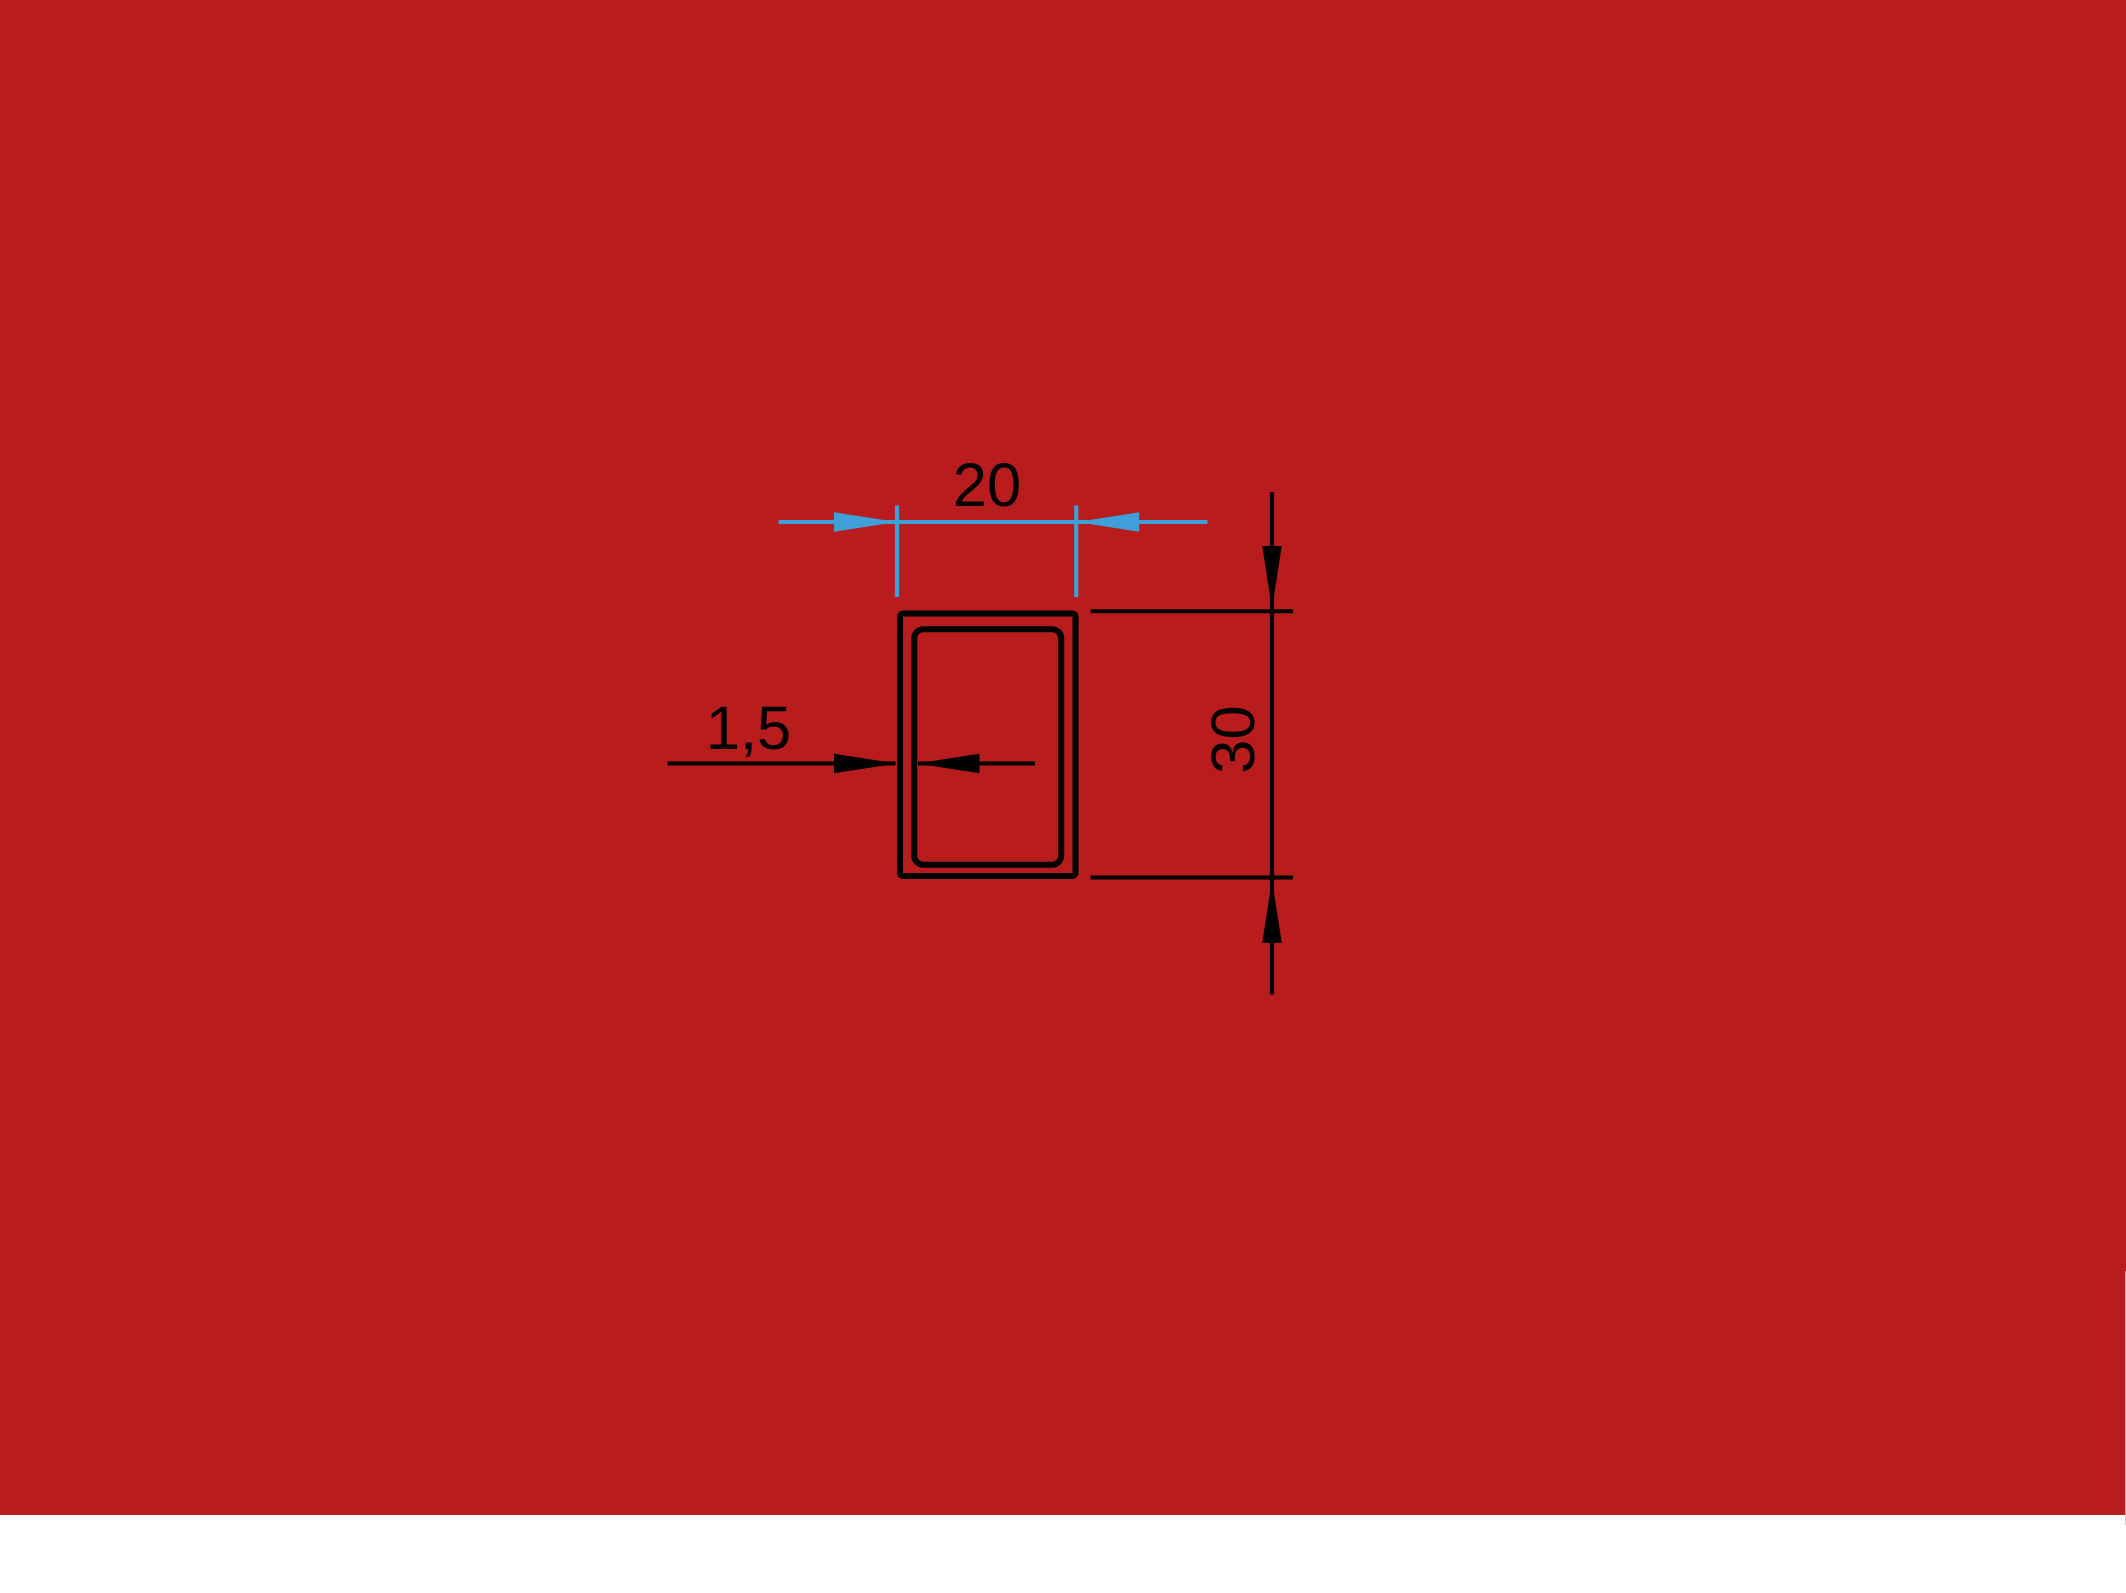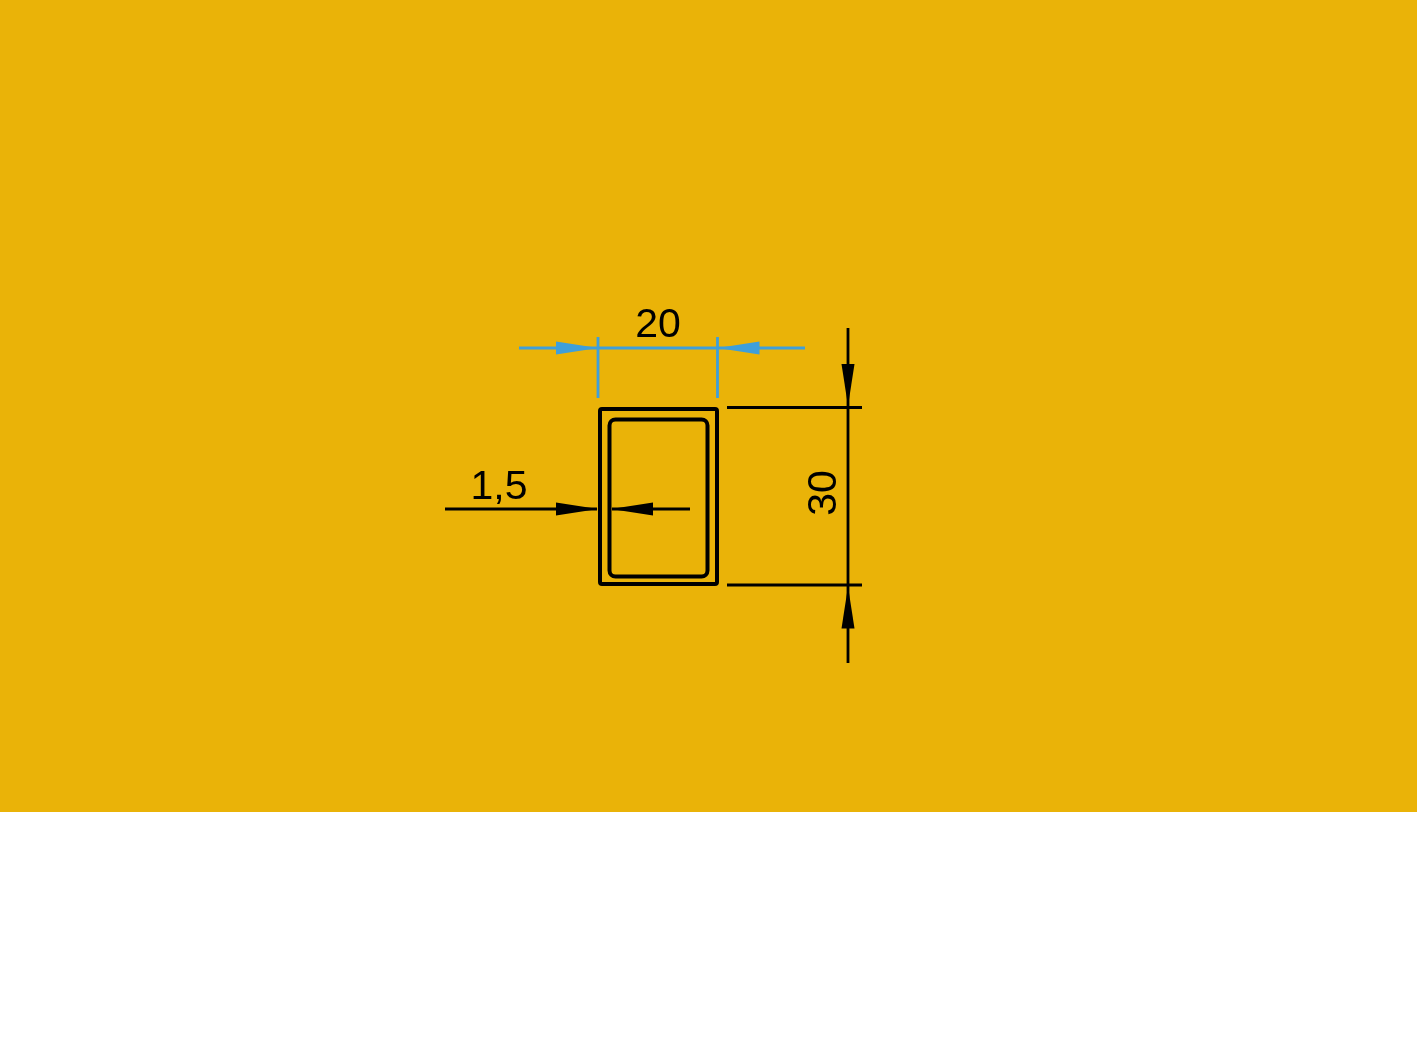--- a/index.html
+++ b/index.html
@@ -6,22 +6,22 @@
     margin: 0;
     padding: 0;
     background: #FFFFFF;
     width: 1417px;
     height: 1062px;
     overflow: hidden;
   }
   .stage {
     position: relative;
     width: 1417px;
-    height: 812px;
-    background: #eab308;
+    height: 1010px;
+    background: #b91c1c;
     text-decoration: underline;
   }
   svg { display: block; }
   .dim-text {
     font-family: "Liberation Sans", sans-serif;
     font-size: 41px;
     fill: #000000;
   }
   .black-line { stroke: #000000; stroke-width: 2.8; fill: none; }
   .black-arrow { fill: #000000; stroke: none; }

